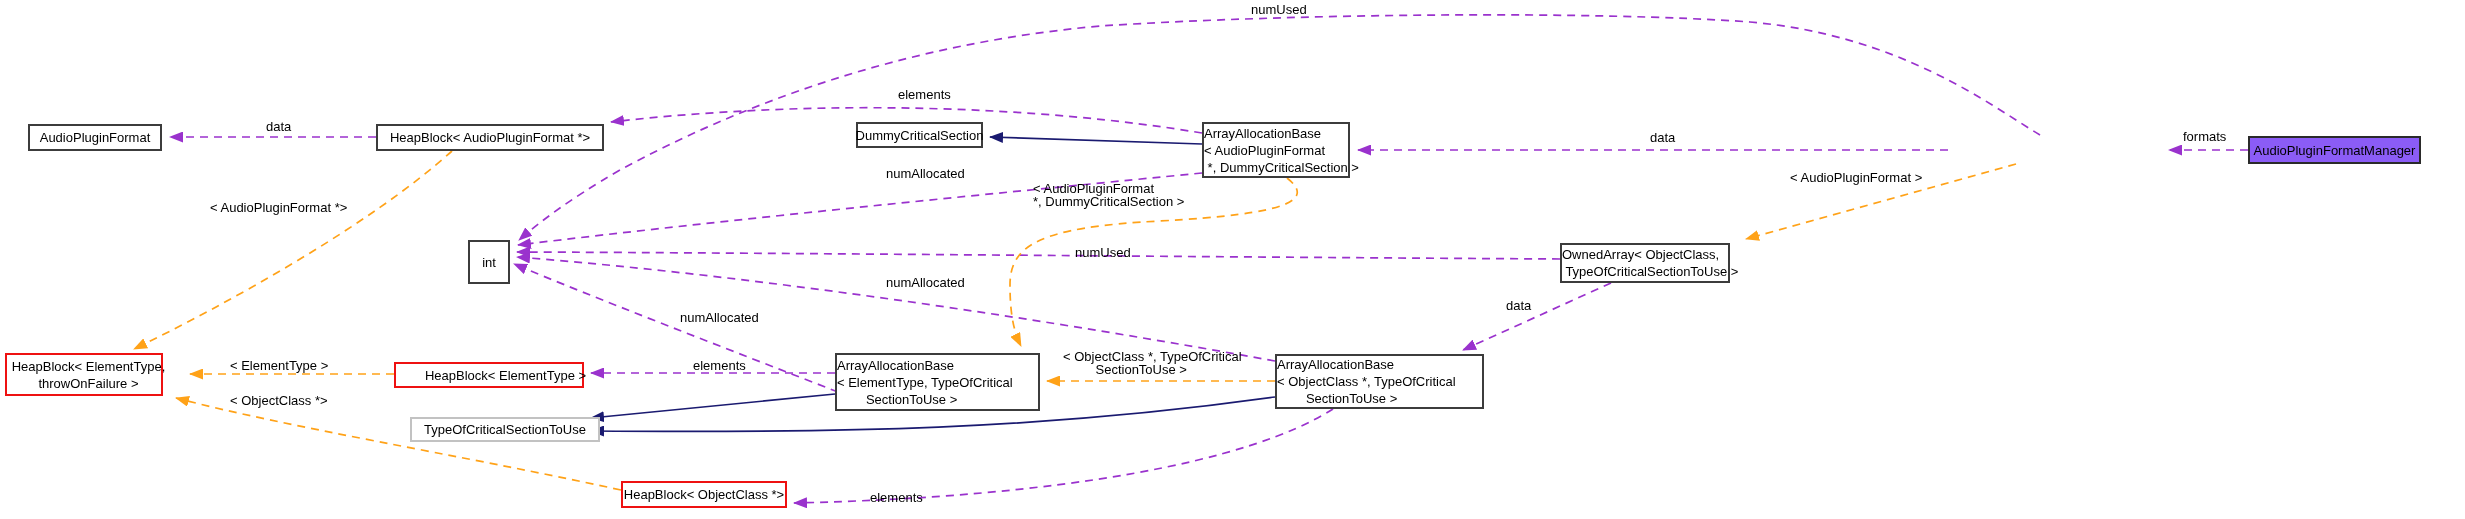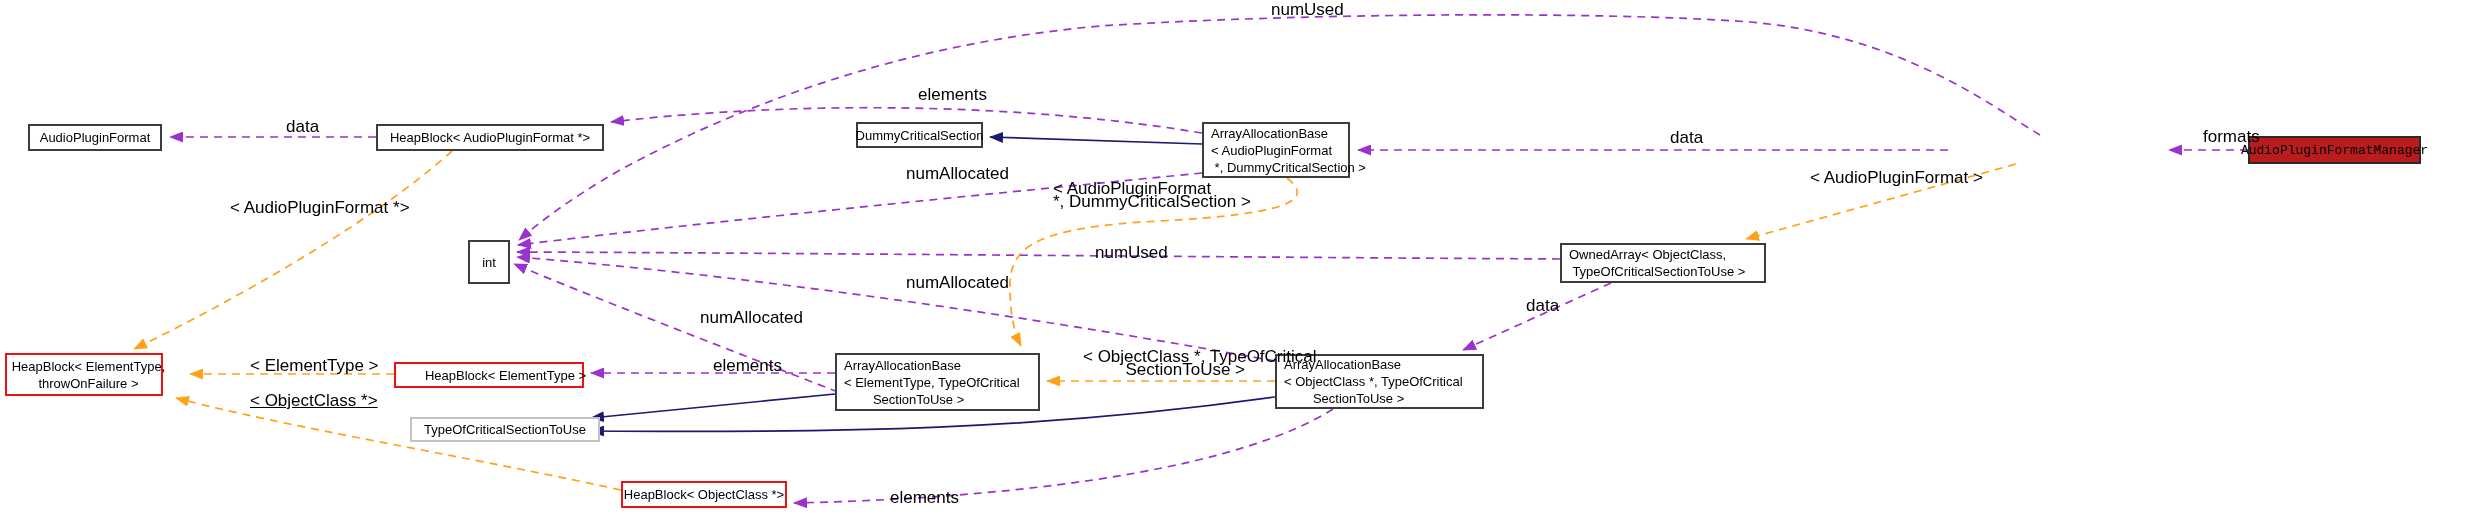--- a/index.html
+++ b/index.html
@@ -2,25 +2,25 @@
 <html><head>
 <meta charset="utf-8">
 <style>
   html,body{margin:0;padding:0;background:#ffffff;}
   #canvas{position:relative;width:2465px;height:519px;background:#ffffff;
           font-family:"Liberation Sans","DejaVu Sans",sans-serif;color:#000;}
   #edges{position:absolute;left:0;top:0;width:2465px;height:519px;}
   .node{position:absolute;box-sizing:border-box;background:#ffffff;
         border:2px solid #3c3c3c;display:flex;align-items:center;justify-content:center;
         font-size:13px;line-height:17px;text-align:center;white-space:pre;z-index:2;}
-  .node.left{justify-content:flex-start;text-align:left;padding-left:7px;}
+  .node.left{justify-content:flex-start;text-align:left;}
   .node.red{border-color:#ee1111;}
   .node.gray{border-color:#c2c2c2;margin-left:16px;}
-  .node.hl{background:#b91c1c;border-color:#2a2a2a;font-family:Liberation Mono, monospace;}
-  .elabel{position:absolute;font-size:17px;line-height:13px;white-space:pre;z-index:3;margin-left:20px;}
+  .node.hl{background:#8b5cf6;border-color:#2a2a2a;}
+  .elabel{position:absolute;font-size:13px;line-height:13px;white-space:pre;z-index:3;}
 </style>
 </head>
 <body>
 
 <div id="canvas">
 
   <svg id="edges" width="2465" height="519" viewBox="0 0 2465 519" xmlns="http://www.w3.org/2000/svg">
     <defs>
       <marker id="arrow-p" markerUnits="userSpaceOnUse" markerWidth="15" markerHeight="11" refX="13" refY="5.5" orient="auto">
           <path d="M0,0 L14,5.5 L0,11 Z" fill="#9a32cd"></path>
@@ -65,21 +65,21 @@
   </svg>
 
   <div class="node" style="left:28px;top:124px;width:134px;height:27px;">AudioPluginFormat</div>
   <div class="node" style="left:376px;top:124px;width:228px;height:27px;">HeapBlock&lt; AudioPluginFormat *&gt;</div>
   <div class="node" style="left:856px;top:122px;width:127px;height:26px;">DummyCriticalSection</div>
   <div class="node left" style="left:1202px;top:122px;width:148px;height:56px;line-height:17px;">ArrayAllocationBase
 &lt; AudioPluginFormat
  *, DummyCriticalSection &gt;</div>
   <div class="node hl" style="left:2248px;top:136px;width:173px;height:28px;">AudioPluginFormatManager</div>
   <div class="node" style="left:468px;top:240px;width:42px;height:44px;">int</div>
-  <div class="node left" style="left:1560px;top:243px;width:206px;height:40px;line-height:17px;">OwnedArray&lt; ObjectClass,
+  <div class="node left" style="left:1560px;top:243px;width:170px;height:40px;line-height:17px;">OwnedArray&lt; ObjectClass,
  TypeOfCriticalSectionToUse &gt;</div>
   <div class="node red" style="left:5px;top:353px;width:158px;height:43px;line-height:17px;padding-left:9px;">HeapBlock&lt; ElementType,
 throwOnFailure &gt;</div>
   <div class="node red" style="left:394px;top:362px;width:190px;height:26px;padding-left:33px;">HeapBlock&lt; ElementType &gt;</div>
   <div class="node left" style="left:835px;top:353px;width:205px;height:58px;line-height:17px;">ArrayAllocationBase
 &lt; ElementType, TypeOfCritical
         SectionToUse &gt;</div>
   <div class="node left" style="left:1275px;top:354px;width:209px;height:55px;line-height:17px;">ArrayAllocationBase
 &lt; ObjectClass *, TypeOfCritical
         SectionToUse &gt;</div>
@@ -97,16 +97,16 @@
 *, DummyCriticalSection &gt;</span>
   <span class="elabel" style="left:210px;top:201px;">&lt; AudioPluginFormat *&gt;</span>
   <span class="elabel" style="left:1075px;top:246px;">numUsed</span>
   <span class="elabel" style="left:886px;top:276px;">numAllocated</span>
   <span class="elabel" style="left:680px;top:311px;">numAllocated</span>
   <span class="elabel" style="left:1506px;top:299px;">data</span>
   <span class="elabel" style="left:230px;top:359px;">&lt; ElementType &gt;</span>
   <span class="elabel" style="left:693px;top:359px;">elements</span>
   <span class="elabel" style="left:1063px;top:350px;">&lt; ObjectClass *, TypeOfCritical
          SectionToUse &gt;</span>
-  <span class="elabel" style="left:230px;top:394px;text-decoration:underline;">&lt; ObjectClass *&gt;</span>
+  <span class="elabel" style="left:230px;top:394px;">&lt; ObjectClass *&gt;</span>
   <span class="elabel" style="left:870px;top:491px;">elements</span>
 
 </div>
 
 </body></html>

